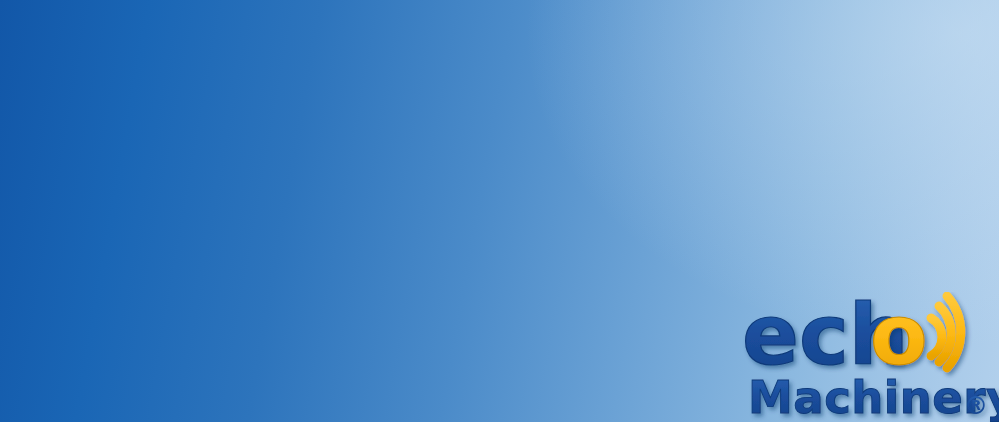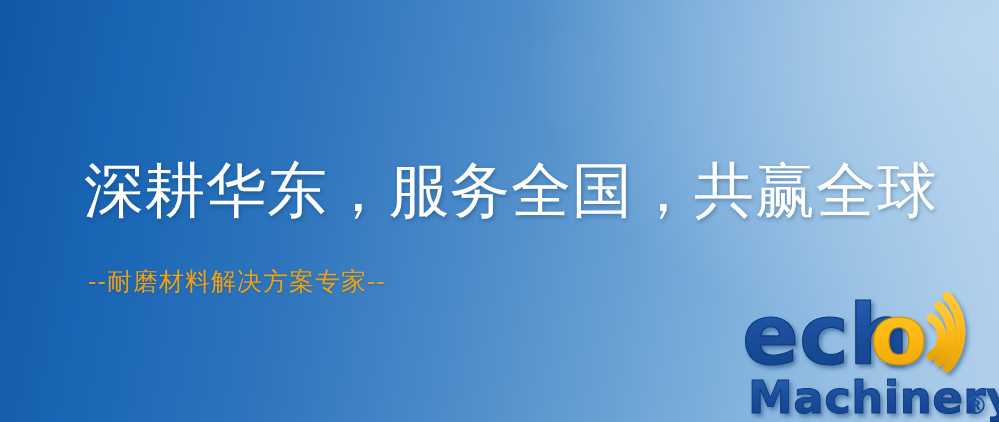--- a/index.html
+++ b/index.html
@@ -70,23 +70,21 @@
     z-index: 4;
     text-align: center;
   }
   .logo svg { display: block; }
 </style>
 </head>
 <body>
 
 <div class="banner">
 
-  <div class="headline">深耕华东，服务全国，共赢全球</div>
 
-  <div class="subhead">--耐磨材料解决方案专家--</div>
 
   <div class="logo">
     <svg width="258" height="130" viewBox="0 0 258 130" xmlns="http://www.w3.org/2000/svg">
       <defs>
         <linearGradient id="blueGrad" x1="0" y1="0" x2="0" y2="1">
           <stop offset="0%" stop-color="#2a63b4"></stop>
           <stop offset="45%" stop-color="#1b4f9e"></stop>
           <stop offset="100%" stop-color="#15418a"></stop>
         </linearGradient>
         <linearGradient id="goldGrad" x1="0" y1="0" x2="0" y2="1">

